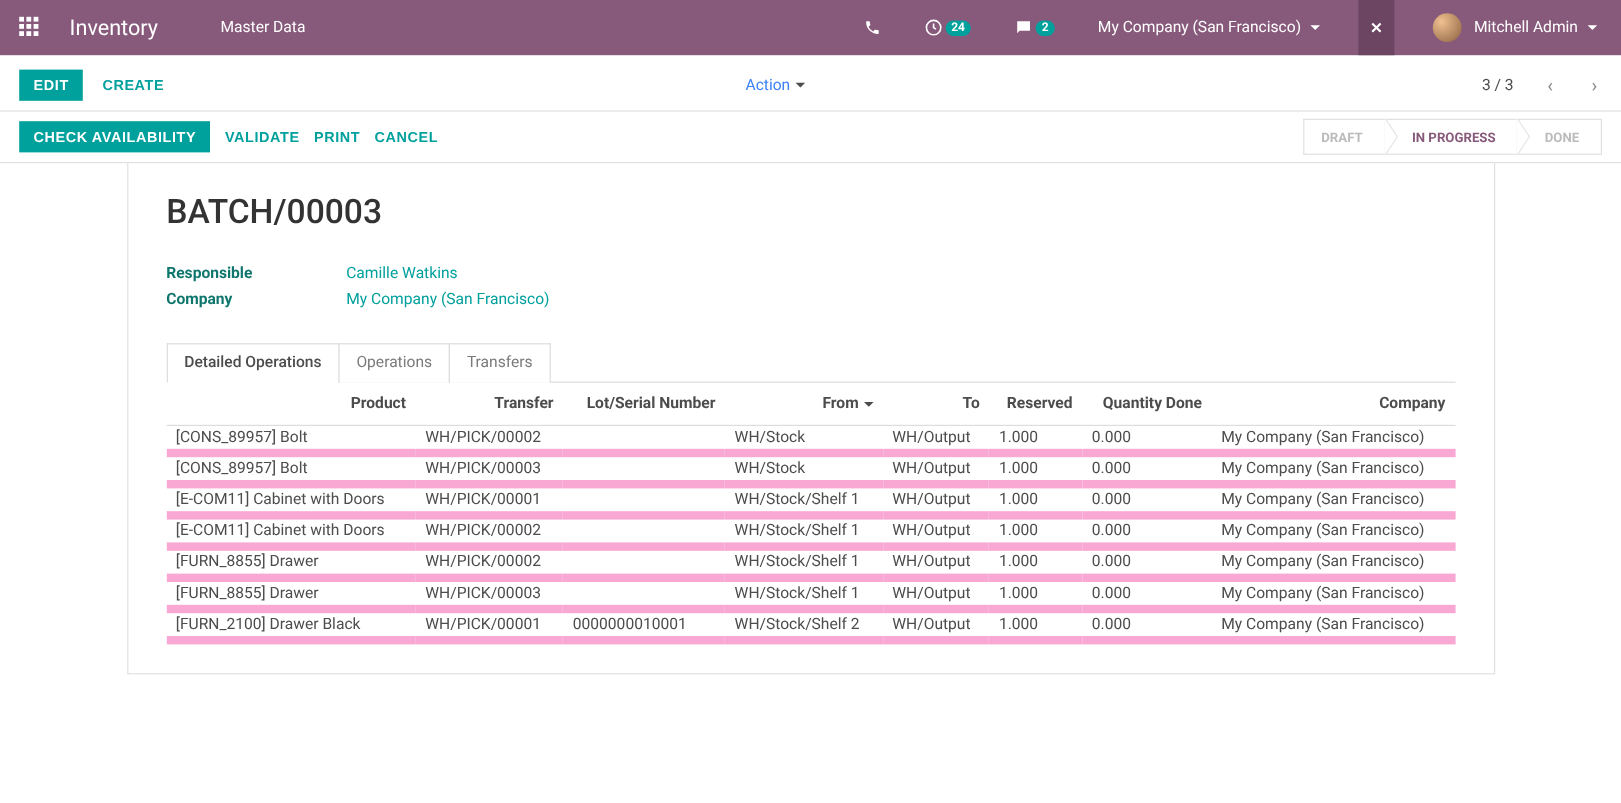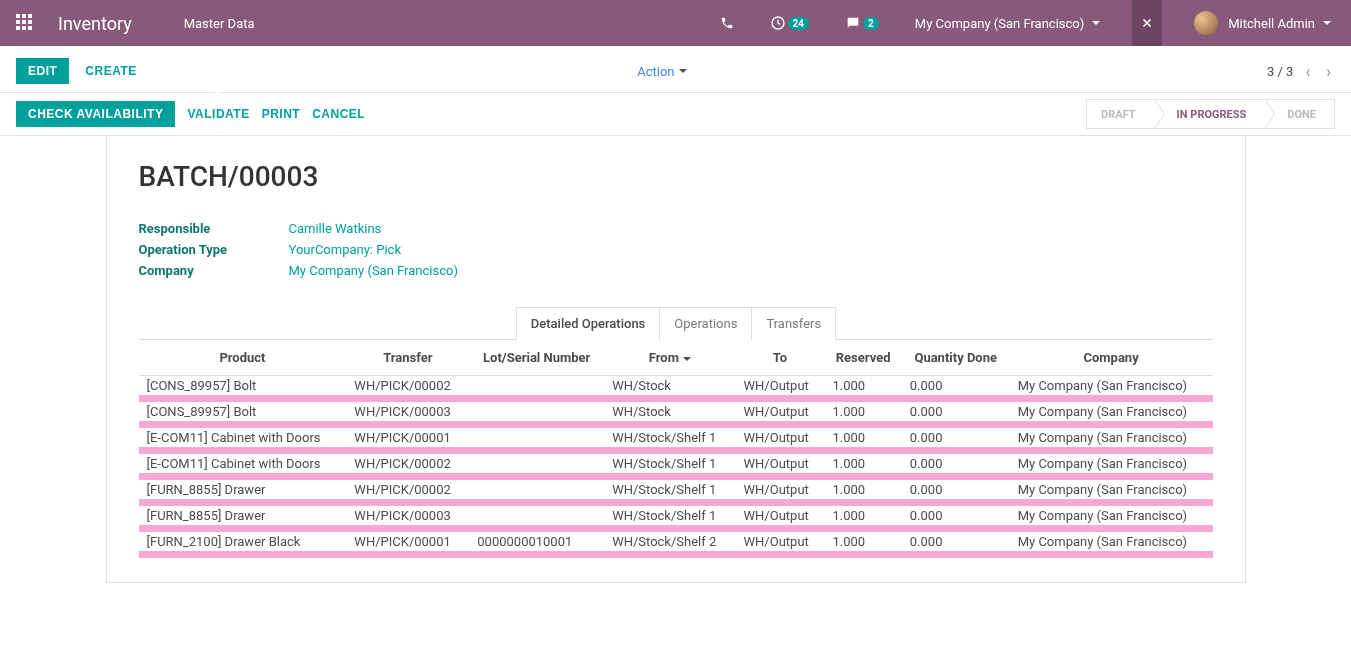--- a/index.html
+++ b/index.html
@@ -29,21 +29,21 @@
 .breadcrumb { font-size: 18px; color: #7a7a7a; margin-bottom: 12px; }
 .breadcrumb a { color: #00A09D; text-decoration: none; }
 .breadcrumb .sep { color: #999; margin: 0 4px; }
 .control-row { display: flex; align-items: center; }
 .control-row .left-btns { display: flex; gap: 16px; align-items: center; }
 .btn-primary { background: #00A09D; color: #fff; border: none; padding: 6px 12px; font-size: 12px; font-weight: bold; cursor: pointer; letter-spacing: 0.5px; text-align: right; }
 .btn-link { color: #00A09D; background: none; border: none; font-size: 12px; font-weight: bold; cursor: pointer; letter-spacing: 0.5px; }
 .control-row .center { flex: 1; text-align: center; }
 .control-row .action-dd { display: inline-flex; align-items: center; gap: 4px; font-size: 13px; color: #3b82f6; cursor: pointer; margin-left:-80px; }
 .control-row .action-dd::after { content: ""; border-top: 4px solid #4c4c4c; border-left: 4px solid transparent; border-right: 4px solid transparent; }
-.control-row .right-ctl { display: flex; align-items: center; gap: 8px; font-size: 13px; }
+.control-row .right-ctl { display: flex; align-items: center; gap: 24px; font-size: 13px; }
 .control-row .right-ctl .pager-arrow { color: #8a8a8a; cursor: pointer; font-size: 16px; padding: 0 4px; }
 .control-area { padding-bottom: 8px; }
 
 
 .status-bar { display: flex; align-items: center; border-bottom: 1px solid #e0e0e0; padding: 8px 16px; }
 .status-bar .actions { display: flex; gap: 12px; align-items: center; }
 .status-bar .spacer { flex: 1; }
 .status-arrows { display: flex; align-items: center; height: 18px; }
 .status-step { position: relative; padding: 0 18px 0 22px; height: 30px; line-height: 30px; font-size: 11px; font-weight: bold; color: #bbb; background: #fff; border: 1px solid #e0e0e0; border-right: none; }
 .status-step::after { content: ""; position: absolute; right: -10px; top: -1px; width: 0; height: 0; border-top: 15px solid transparent; border-bottom: 15px solid transparent; border-left: 10px solid #fff; z-index: 2; }
@@ -56,27 +56,27 @@
 
 .sheet-wrap { padding: 0 0 40px 0; }
 .sheet { max-width: 1140px; margin: 0 auto; border: 1px solid #e0e0e0; background: #fff; padding: 24px 32px; margin-top: -1px; }
 .sheet h1 { font-size: 28px; color: #333; font-weight: 500; margin-bottom: 28px; }
 .field-row { display: flex; margin-bottom: 6px; font-size: 13px; }
 .field-row .label { width: 150px; color: #0f766e; font-weight: bold; }
 .field-row .value { color: #00A09D; }
 .field-row .value a { color: #00A09D; text-decoration: none; }
 
 
-.tabs { display: flex; border-bottom: 1px solid #ddd; margin-top: 28px; justify-content: center; }
+.tabs { display: flex; border-bottom: 1px solid #ddd; margin-top: 28px; }
 .tab { border: 1px solid #ddd; border-bottom: none; padding: 8px 14px; font-size: 13px; color: #7a7a7a; cursor: pointer; margin-right: -1px; background: #fff; position: relative; top: 1px; }
 .tab.active { color: #4c4c4c; font-weight: 500; border-bottom: 1px solid #fff; }
 
 
 table.data { width: 100%; border-collapse: collapse; font-size: 13px; }
-table.data th { text-align: center; font-weight: bold; color: #4c4c4c; padding: 10px 8px; border-bottom: 1px solid #ddd; }
+table.data th { text-align: right; font-weight: bold; color: #4c4c4c; padding: 10px 8px; border-bottom: 1px solid #ddd; }
 table.data th.num, table.data td.num { }
 table.data td { padding: 2px 8px; border-bottom: 7px solid #f9a8d4; color: #4c4c4c; }
 table.data th .sort-caret::after { content: ""; display: inline-block; border-top: 4px solid #4c4c4c; border-left: 4px solid transparent; border-right: 4px solid transparent; margin-left: 4px; vertical-align: middle; }
 
 svg { display: block; }
 </style>
 </head>
 <body>
 
 <div class="navbar">
@@ -168,24 +168,20 @@
   </div>
 </div>
 
 <div class="sheet-wrap">
   <div class="sheet">
     <h1>BATCH/00003</h1>
 
     <div class="field-row">
       <div class="label">Responsible</div>
       <div class="value"><a>Camille Watkins</a></div>
-    </div>
-    <div class="field-row">
-      <div class="label">Operation Type</div>
-      <div class="value"><a>YourCompany: Pick</a></div>
     </div>
     <div class="field-row">
       <div class="label">Company</div>
       <div class="value"><a>My Company (San Francisco)</a></div>
     </div>
 
     <div class="tabs">
       <div class="tab active">Detailed Operations</div>
       <div class="tab">Operations</div>
       <div class="tab">Transfers</div>

